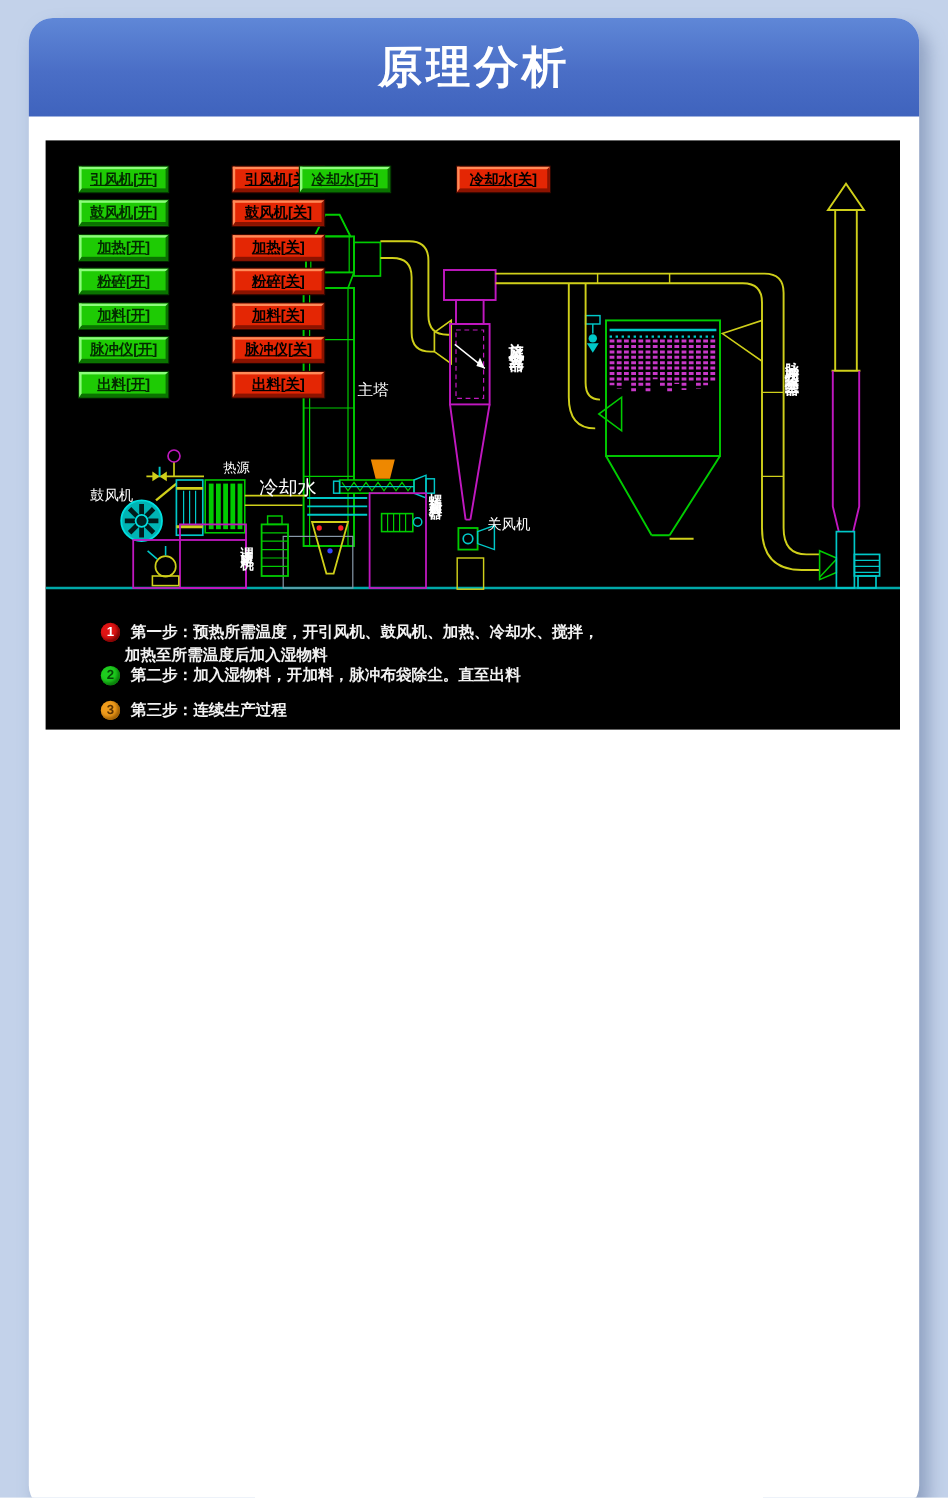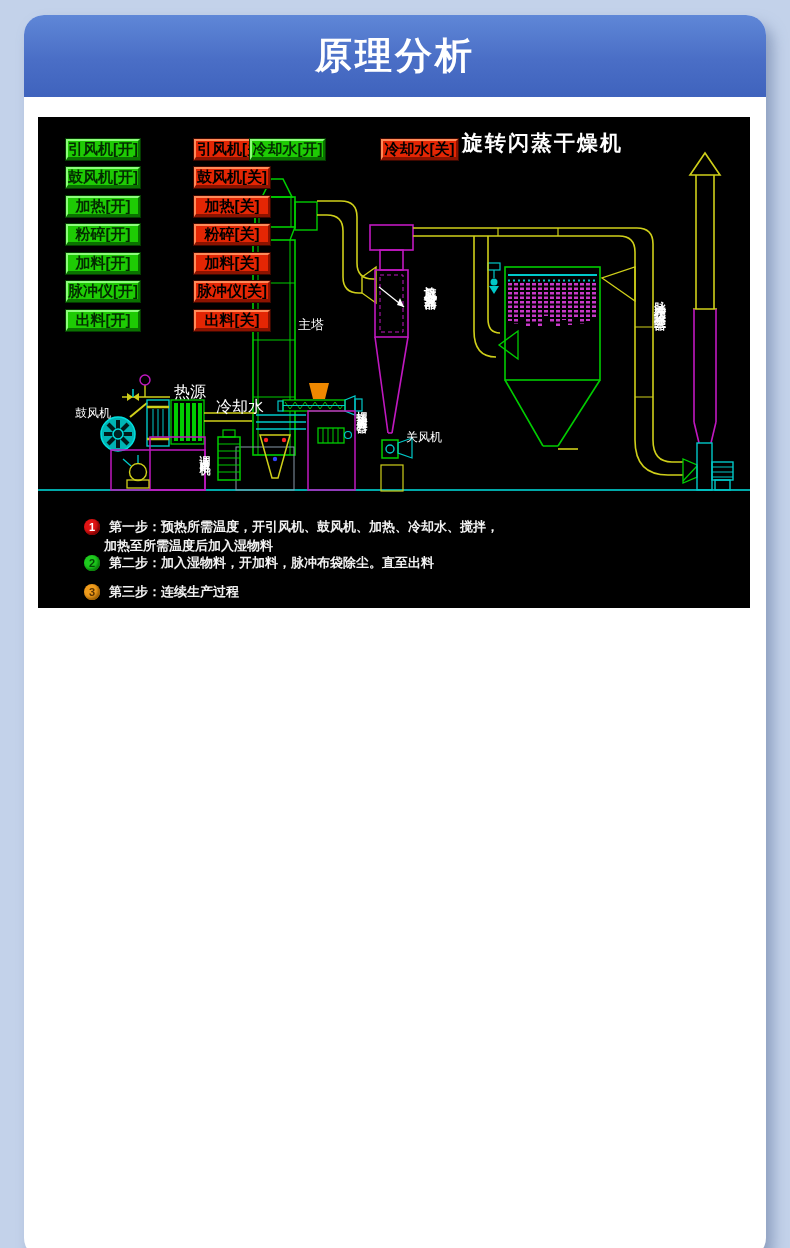--- a/index.html
+++ b/index.html
@@ -26,21 +26,21 @@
     background:#000;overflow:hidden;
   }
   .screenshot svg{position:absolute;left:0;top:0;}
   .diag-title{
     position:absolute;left:424px;top:12px;width:200px;
     color:#fff;font-size:21px;font-weight:bold;letter-spacing:2px;white-space:nowrap;
   }
   .btn{
     position:absolute;height:21px;box-sizing:border-box;
     display:flex;align-items:center;justify-content:center;
-    font-size:15px;font-weight:bold;white-space:nowrap;cursor:pointer;
+    font-size:12px;font-weight:bold;white-space:nowrap;cursor:pointer;text-decoration:underline;
   }
   .btn.on{
     background:#1ecb04;color:#032b00;
     border-top:2px solid #8dfc7c;border-left:2px solid #8dfc7c;
     border-bottom:3px solid #0a7300;border-right:2px solid #0a7300;
     box-shadow:0 0 0 1px #043d00;
   }
   .btn.off{
     background:#e42604;color:#000000;
     border-top:2px solid #ff8a58;border-left:2px solid #ff8a58;
@@ -199,21 +199,20 @@
       <line x1="245" y1="288.5" x2="307" y2="288.5" stroke="#00c8c8" stroke-width="1"></line>
       <rect x="240" y="284" width="5" height="10" fill="none" stroke="#00c8c8" stroke-width="1.2"></rect>
       <polygon points="307,283 317,279 317,298 307,294" fill="none" stroke="#00c8c8" stroke-width="1.2"></polygon>
       <rect x="317" y="282" width="7" height="12" fill="none" stroke="#00c8c8" stroke-width="1.2"></rect>
       <rect x="270" y="294" width="47" height="79" fill="none" stroke="#c018c0" stroke-width="1.5"></rect>
       <rect x="280" y="311" width="26" height="15" fill="none" stroke="#00cc00" stroke-width="1.3"></rect>
       <path d="M285 311 V326 M290 311 V326 M295 311 V326 M300 311 V326" stroke="#00cc00" stroke-width="1"></path>
       <circle cx="310" cy="318" r="3.5" fill="none" stroke="#00c8c8" stroke-width="1.2"></circle>
     </svg>
 
-    <div class="diag-title">旋转闪蒸干燥机</div>
 
     <div class="btn on g1" style="top:22px">引风机[开]</div>
     <div class="btn on g1" style="top:50px">鼓风机[开]</div>
     <div class="btn on g1" style="top:79px">加热[开]</div>
     <div class="btn on g1" style="top:107px">粉碎[开]</div>
     <div class="btn on g1" style="top:136px">加料[开]</div>
     <div class="btn on g1" style="top:164px">脉冲仪[开]</div>
     <div class="btn on g1" style="top:193px">出料[开]</div>
 
     <div class="btn off r1" style="top:22px">引风机[关]</div>
@@ -222,21 +221,21 @@
     <div class="btn off r1" style="top:107px">粉碎[关]</div>
     <div class="btn off r1" style="top:136px">加料[关]</div>
     <div class="btn off r1" style="top:164px">脉冲仪[关]</div>
     <div class="btn off r1" style="top:193px">出料[关]</div>
 
     <div class="btn on" style="left:212px;top:22px;width:75px">冷却水[开]</div>
     <div class="btn off" style="left:295px;top:22px;width:77px">冷却水[关]</div>
 
     <div class="lbl" style="left:260px;top:199px;font-size:13px">主塔</div>
     <div class="lbl" style="left:37px;top:288px;font-size:12px">鼓风机</div>
-    <div class="lbl" style="left:136px;top:265px;font-size:16px">热源</div>
+    <div class="lbl" style="left:148px;top:265px;font-size:11px">热源</div>
     <div class="lbl" style="left:178px;top:280px;font-size:16px">冷却水</div>
     <div class="lbl" style="left:368px;top:312px;font-size:12px">关风机</div>
     <div class="vlabel" style="left:386px;top:158px;font-size:13px">旋风分离器</div>
     <div class="vlabel" style="left:616px;top:174px;font-size:12px">脉冲布袋除尘器</div>
     <div class="vlabel" style="left:161px;top:329px;font-size:11px">调速电机</div>
     <div class="vlabel" style="left:318px;top:285px;font-size:11px">螺旋加料器</div>
 
     <div class="step" style="top:402px">
       <span class="dot dot1">1</span>
       <span class="stext">第一步：预热所需温度，开引风机、鼓风机、加热、冷却水、搅拌，</span>

